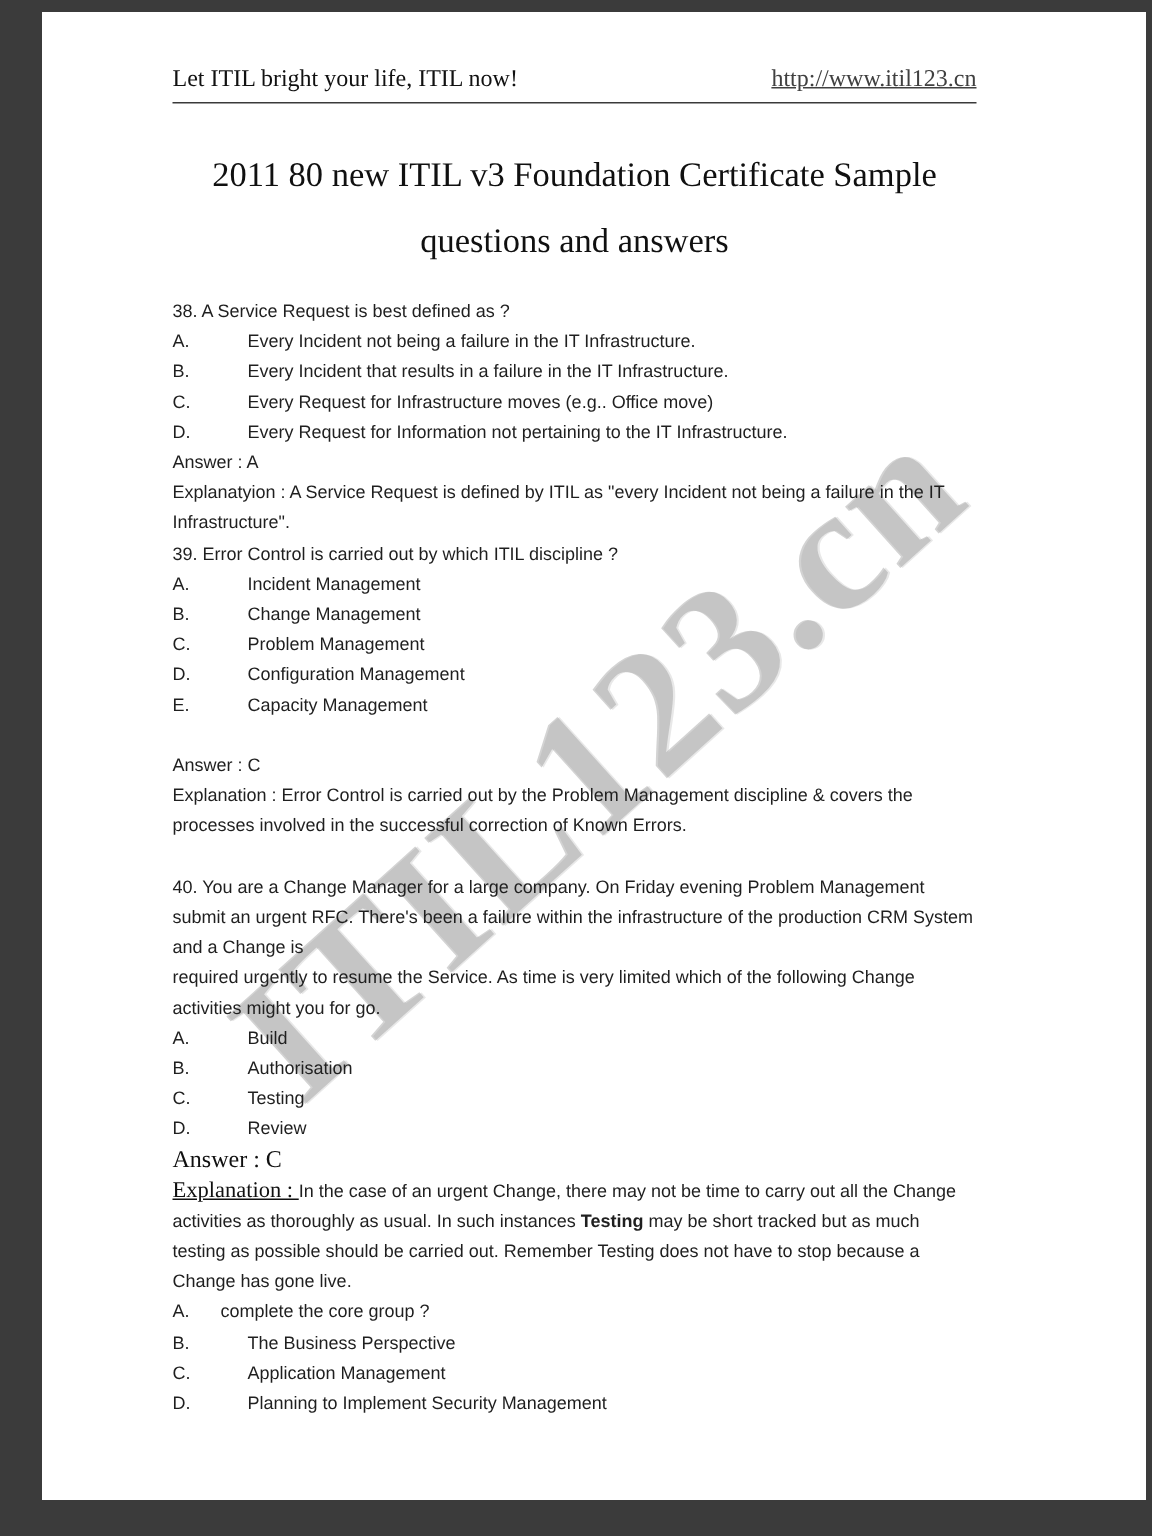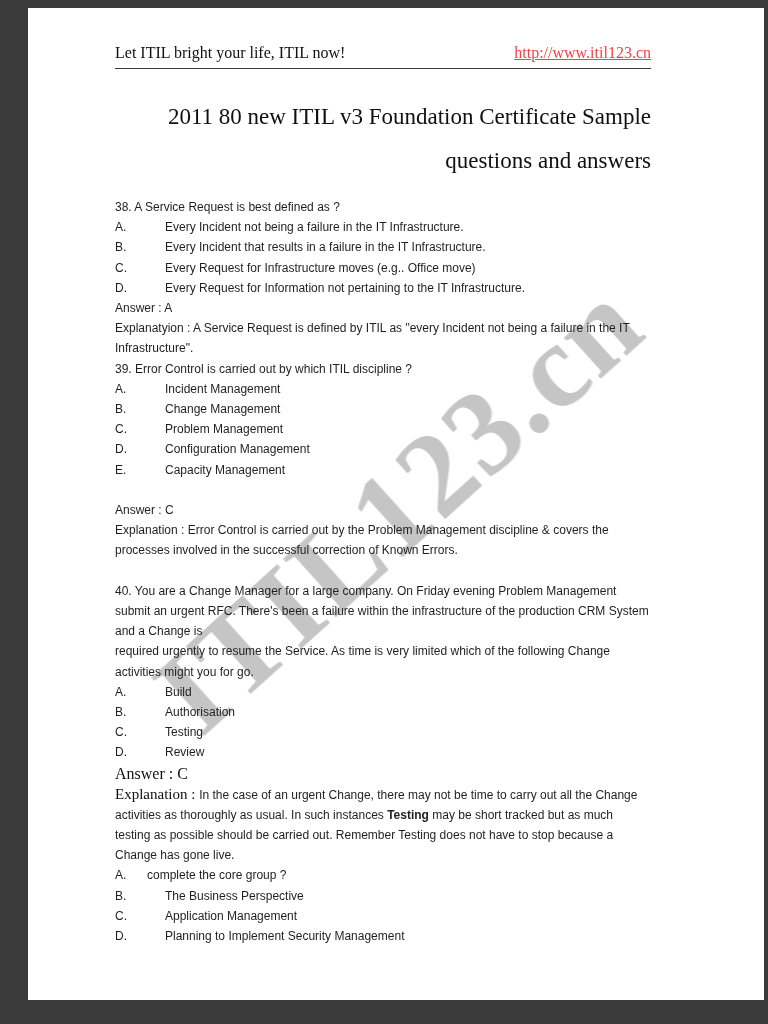--- a/index.html
+++ b/index.html
@@ -29,26 +29,26 @@
     display: flex;
     justify-content: space-between;
     align-items: flex-end;
     border-bottom: 1px solid #3a3a3a;
     padding-bottom: 6px;
     font-family: "Liberation Serif", serif;
     font-size: 16px;
     color: #111;
   }
   .header a {
-    color: #ef4444;
+    color: #404040;
     text-decoration: underline;
     font-family: "Liberation Serif", serif;
   }
   .title {
-    text-align: right;
+    text-align: center;
     font-family: "Liberation Serif", serif;
     font-size: 23px;
     line-height: 44px;
     margin-top: 26px;
     color: #101010;
   }
   .body {
     margin-top: 14px;
     font-size: 12px;
     line-height: 20.2px;
@@ -62,20 +62,21 @@
   .answer-serif {
     font-family: "Liberation Serif", serif;
     font-size: 16px;
     line-height: 21px;
     color: #101010;
   }
   .serif-lead {
     font-family: "Liberation Serif", serif;
     font-size: 15px;
     color: #101010;
+    text-decoration: underline;
   }
   .watermark {
     position: absolute;
     z-index: 0;
     left: -55px;
     top: 430px;
     width: 850px;
     text-align: center;
     transform: rotate(-42deg);
     font-family: "Liberation Serif", serif;

